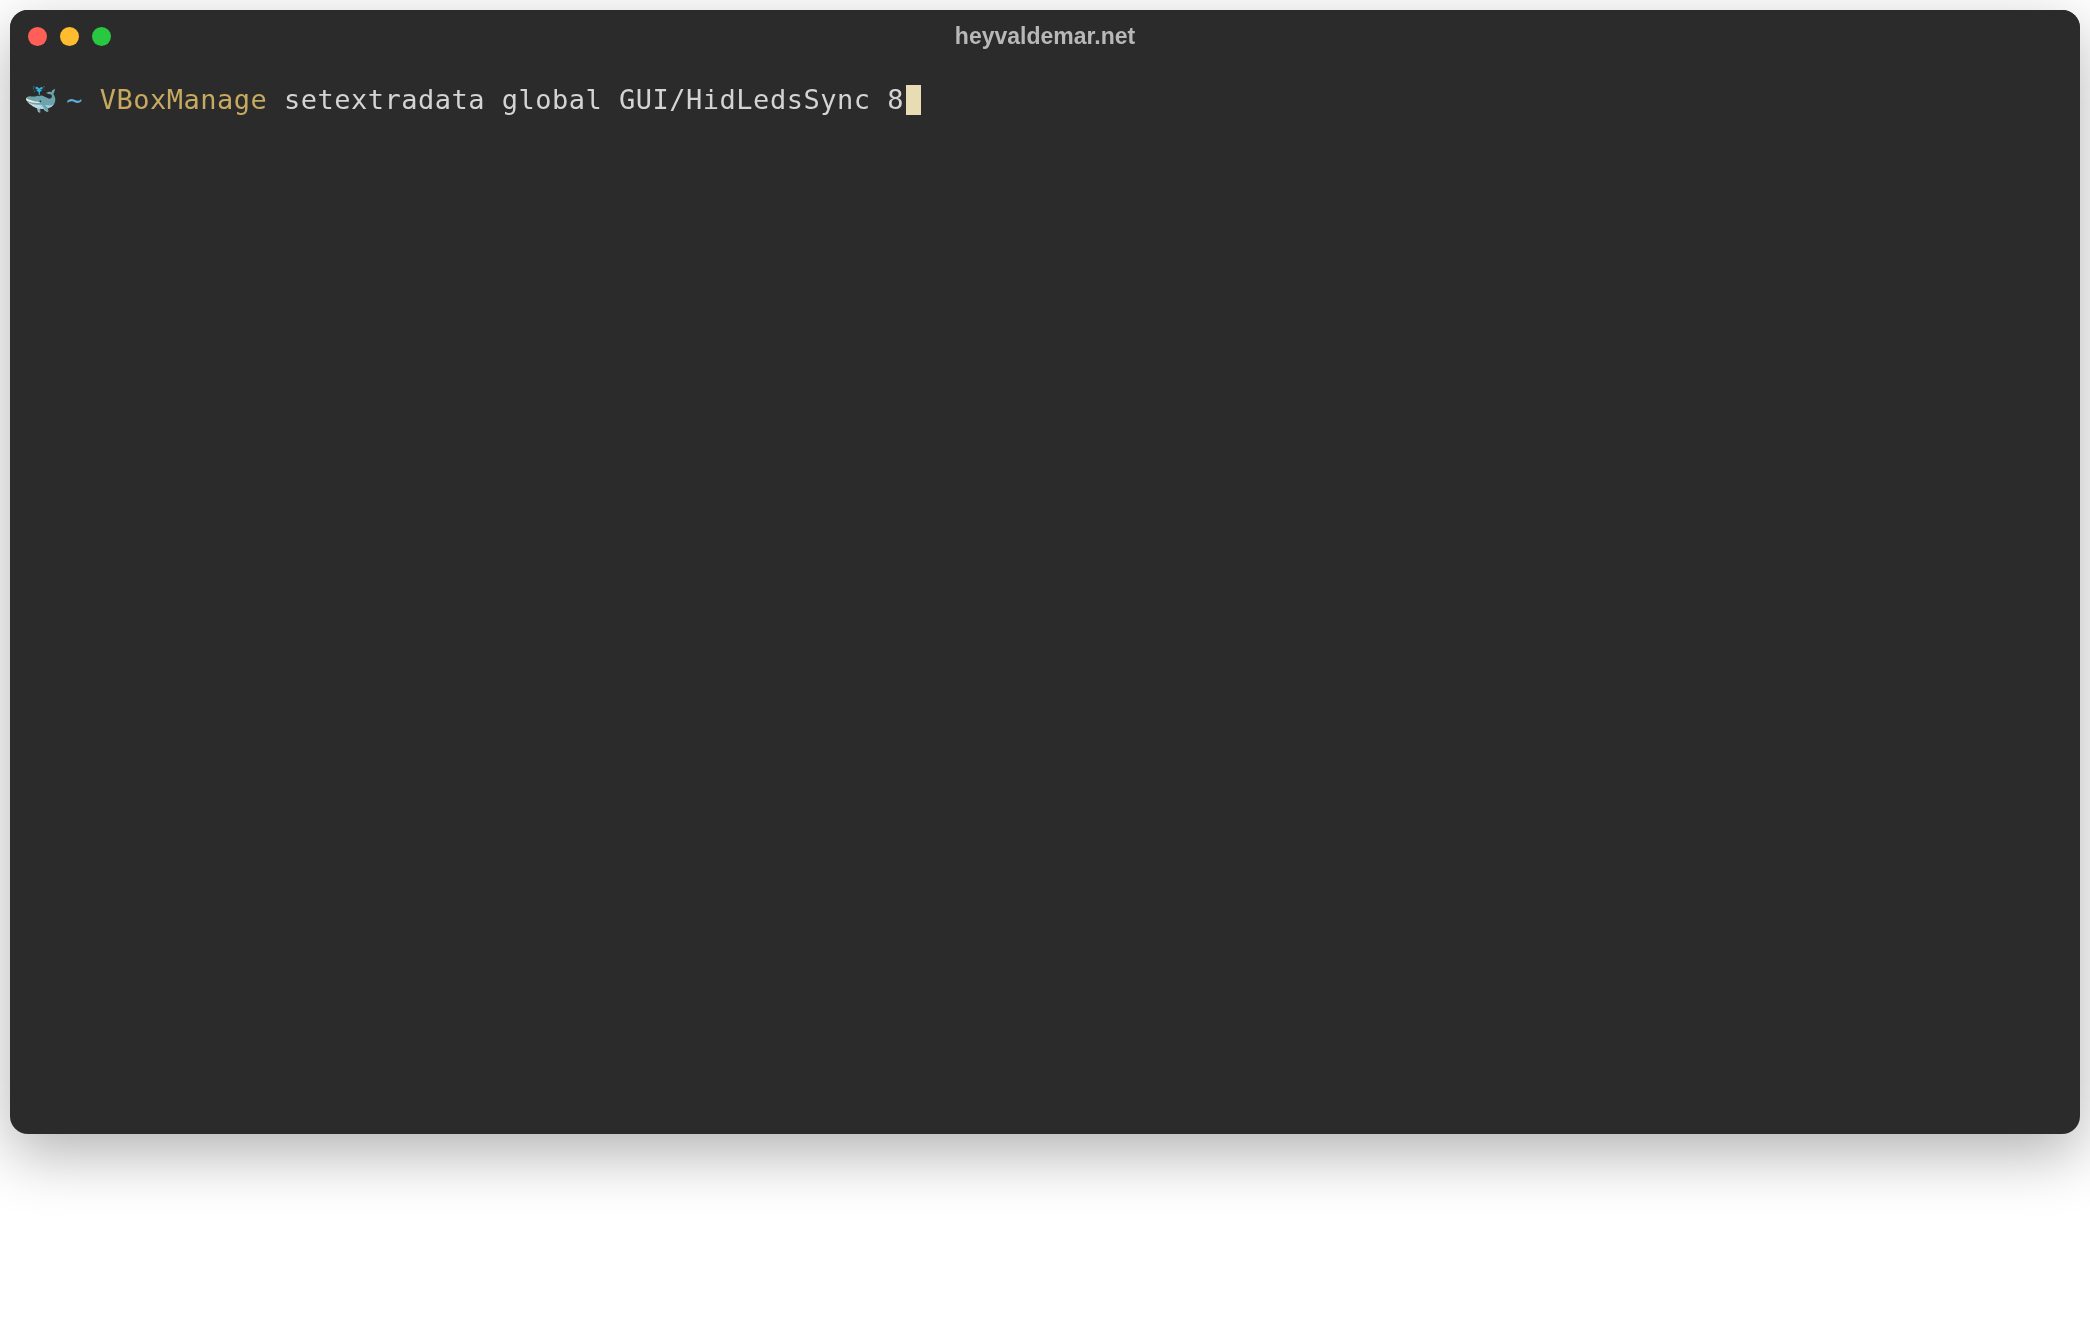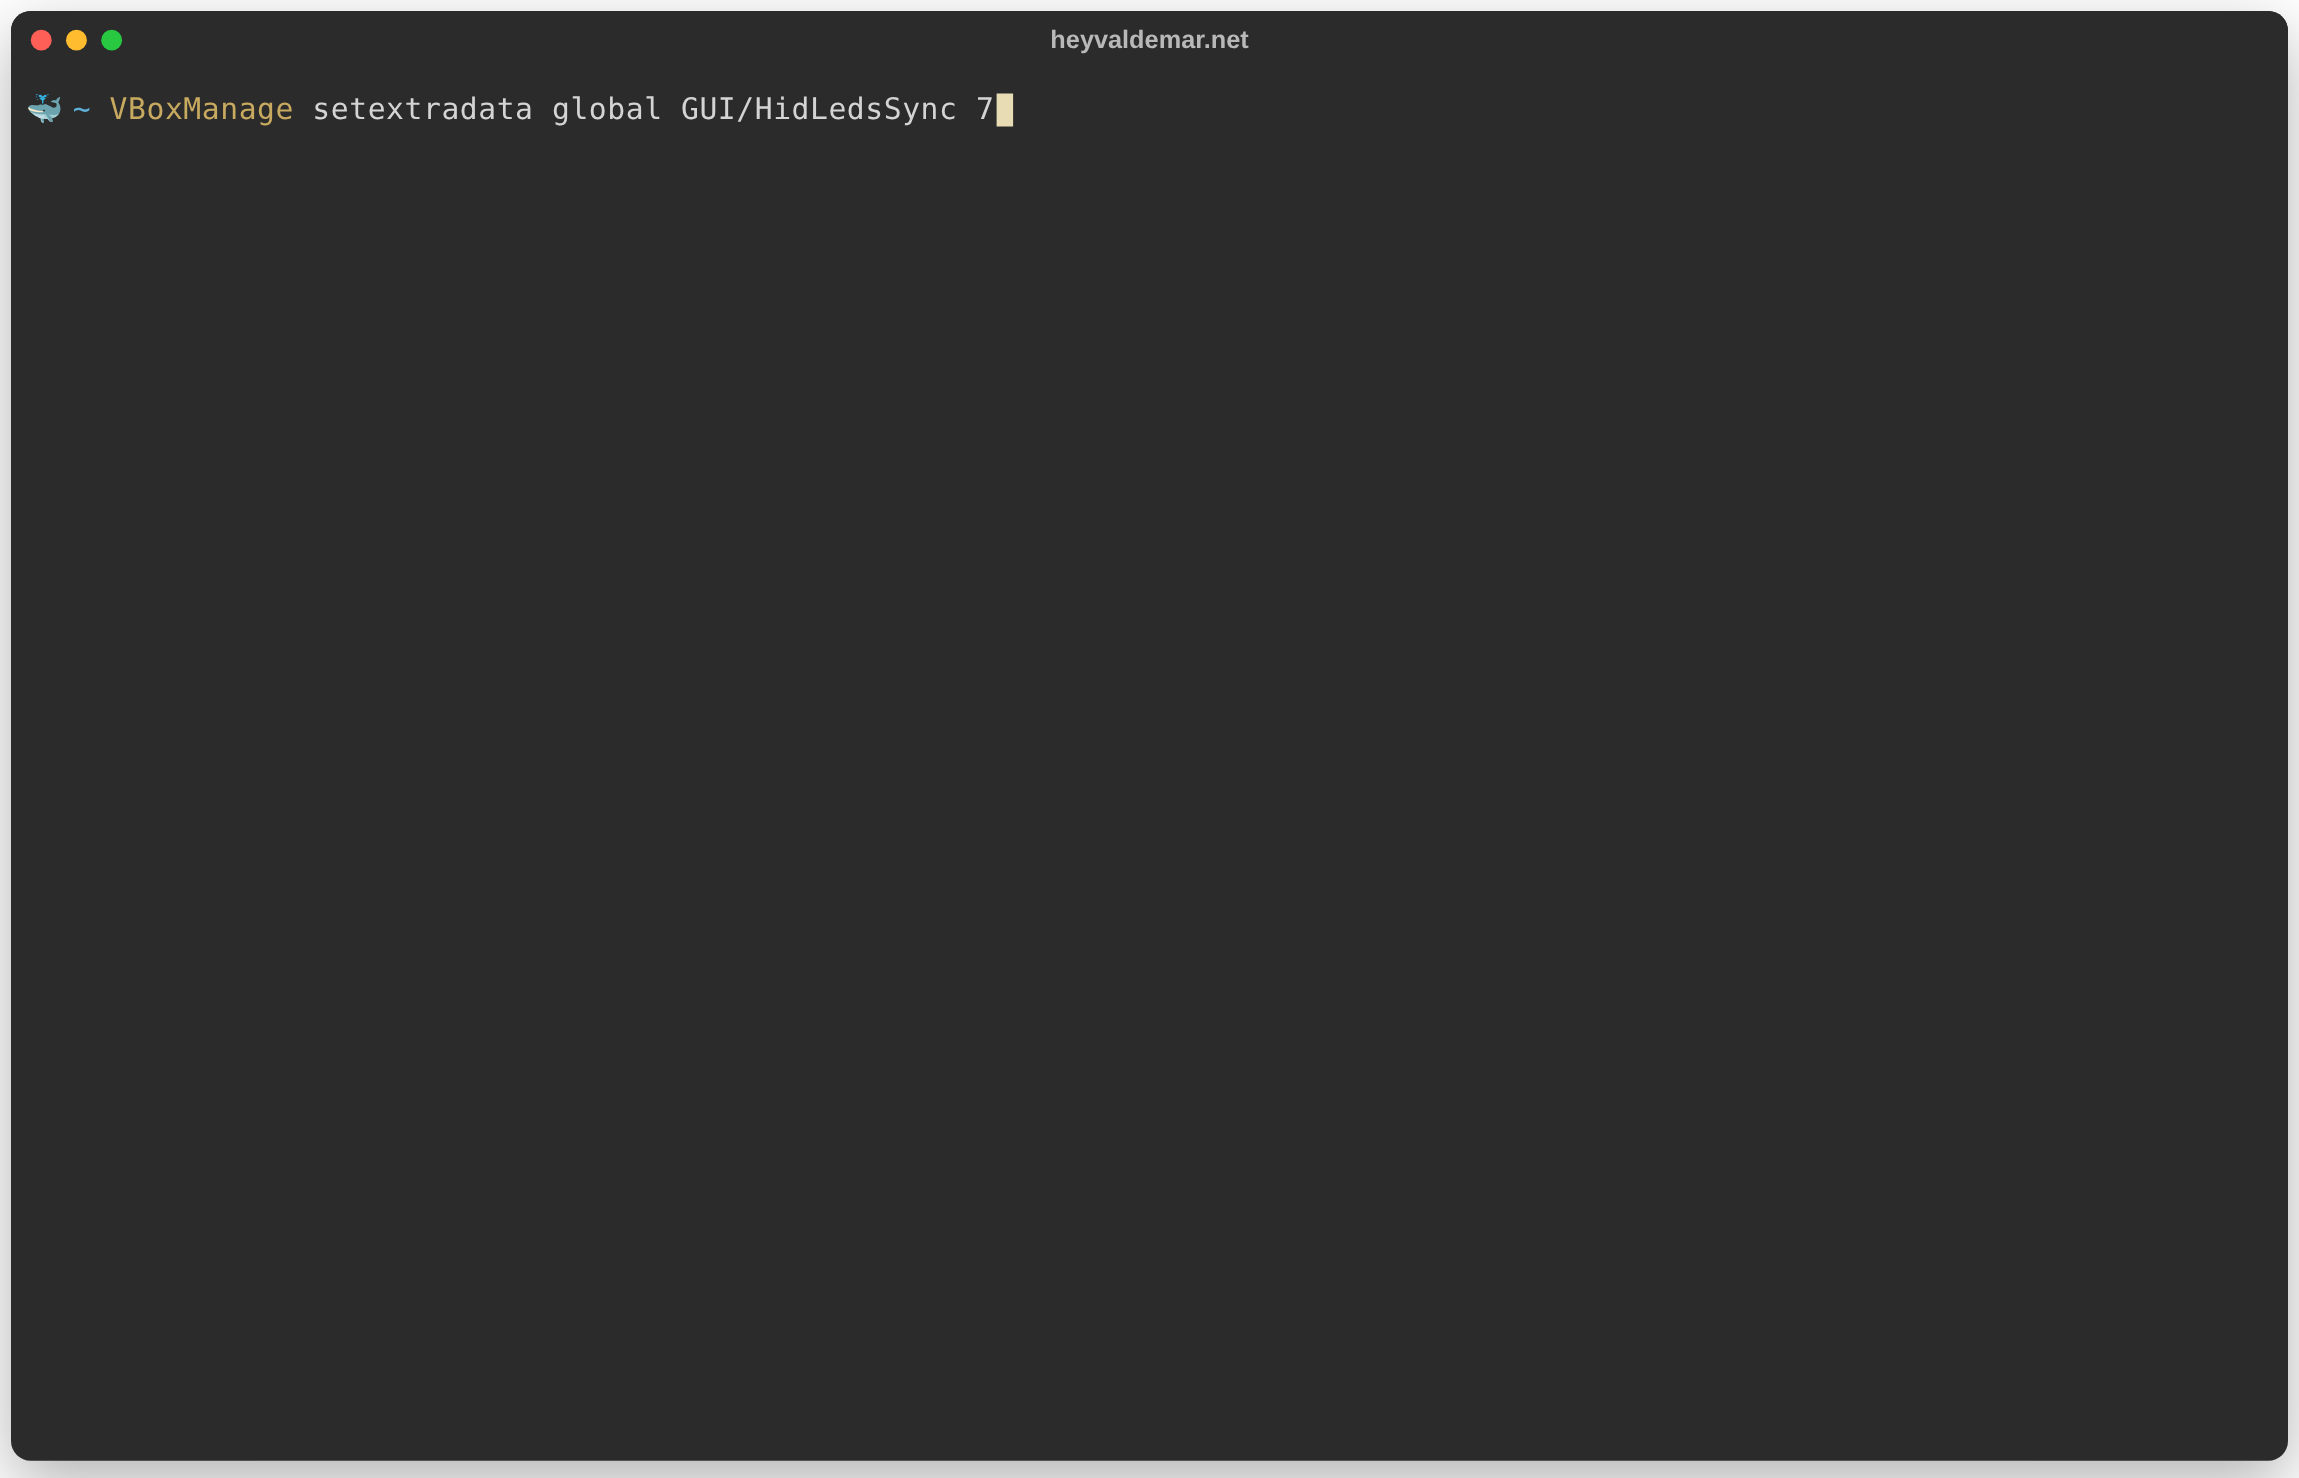--- a/index.html
+++ b/index.html
@@ -13,21 +13,21 @@
       display: flex;
       align-items: flex-start;
       justify-content: center;
       min-height: 100vh;
       padding: 10px;
       font-family: 'SF Mono', 'Menlo', 'Monaco', 'Consolas', monospace;
     }
 
     .terminal-window {
       width: 2070px;
-      height: 1318px;
+      height: 1124px;
       background: #2b2b2b;
       border-radius: 18px;
       overflow: hidden;
       box-shadow: 0 20px 60px rgba(0,0,0,0.3);
       display: flex;
       flex-direction: column;
     }
 
     .titlebar {
       height: 52px;
@@ -118,17 +118,17 @@
       <div class="traffic-light green"></div>
     </div>
     <div class="window-title">heyvaldemar.net</div>
   </div>
   <div class="terminal-body">
     <div class="prompt-line">
       <span class="prompt-icon">🐳</span>
       <span class="prompt-tilde">~</span>
       <span class="command-args"> </span>
       <span class="command-name">VBoxManage</span>
-      <span class="command-args"> setextradata global GUI/HidLedsSync 7</span>
+      <span class="command-args"> setextradata global GUI/HidLedsSync 8</span>
       <span class="cursor-block"></span>
     </div>
   </div>
 </div>
 
 </body></html>

